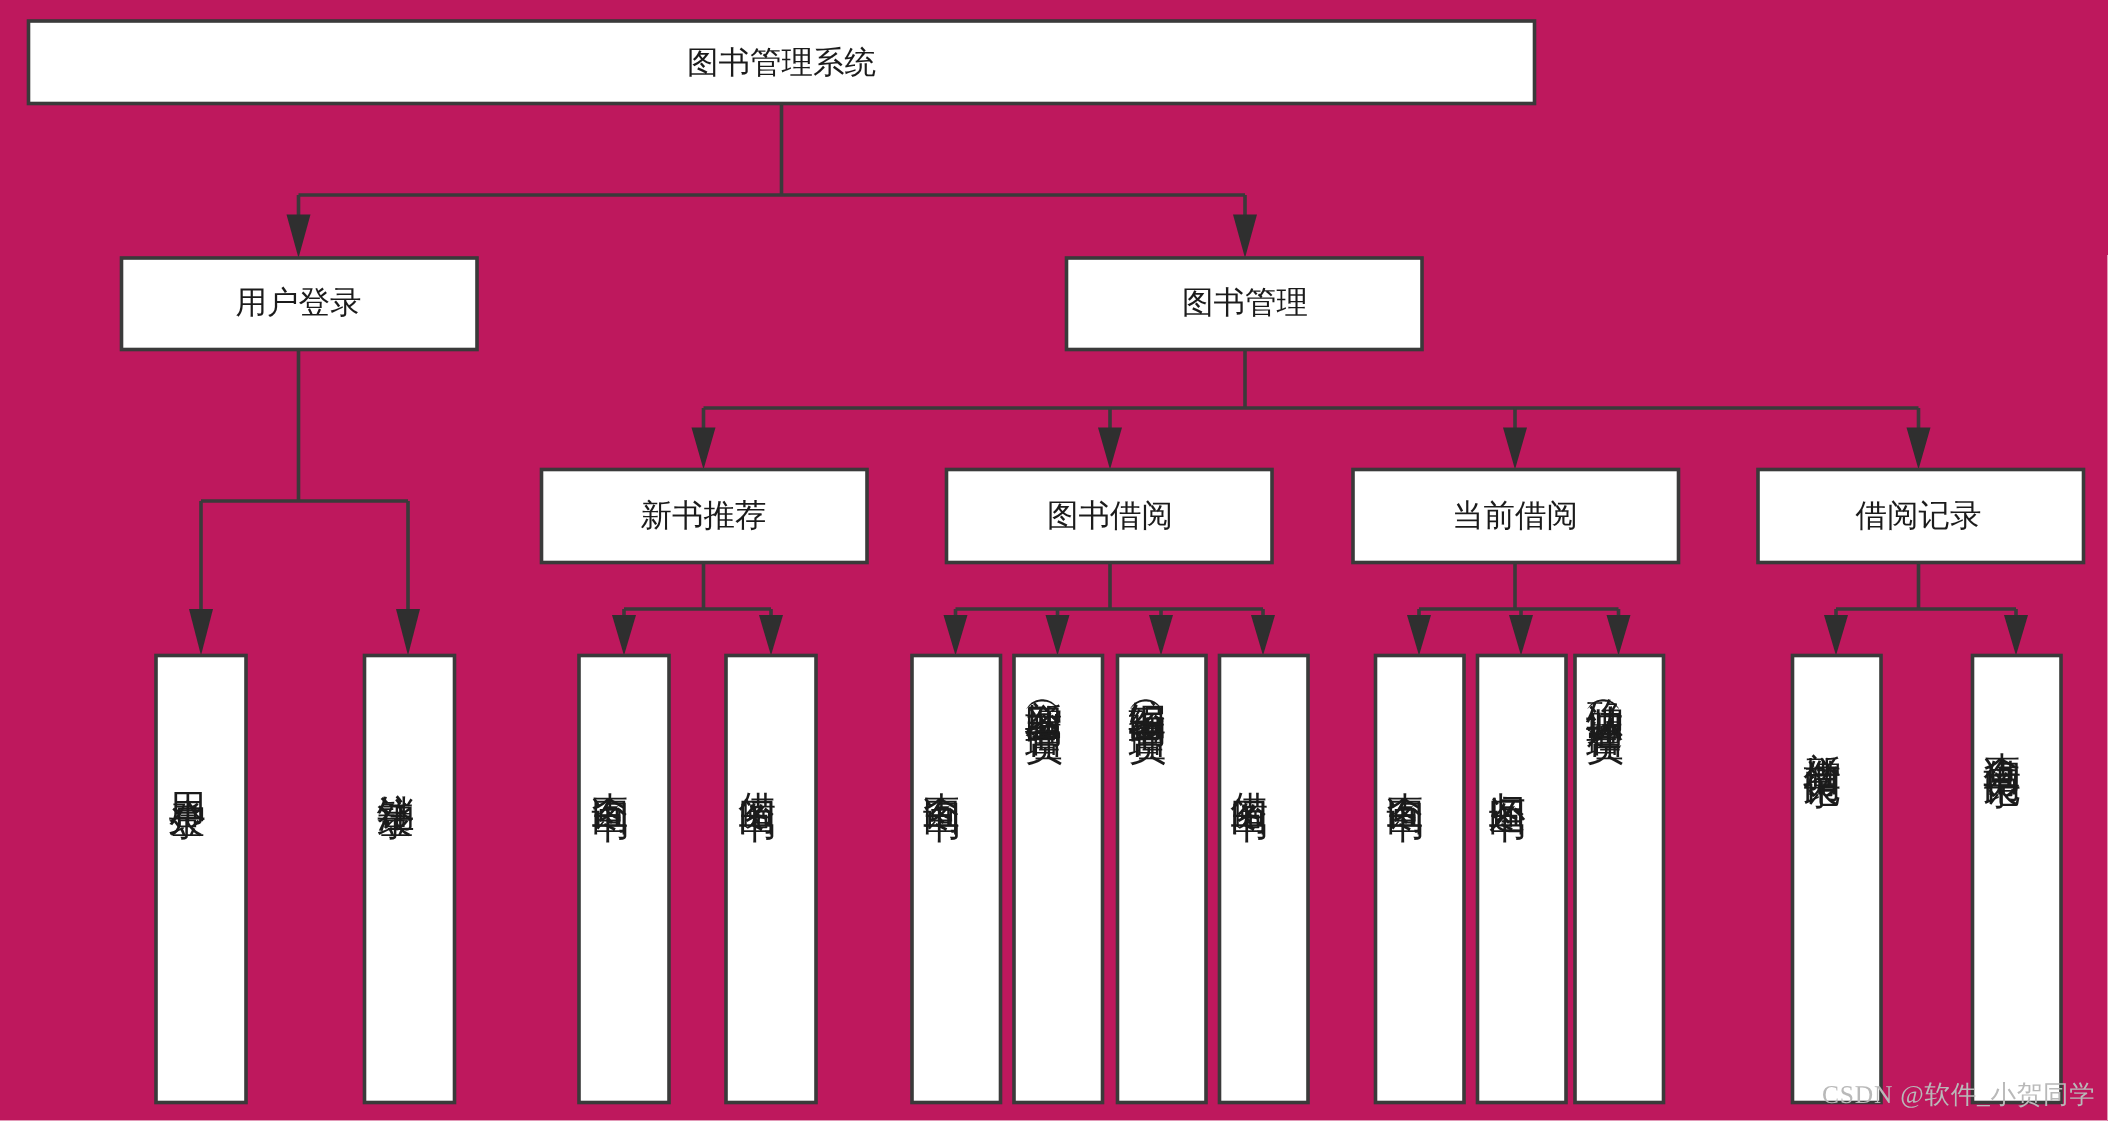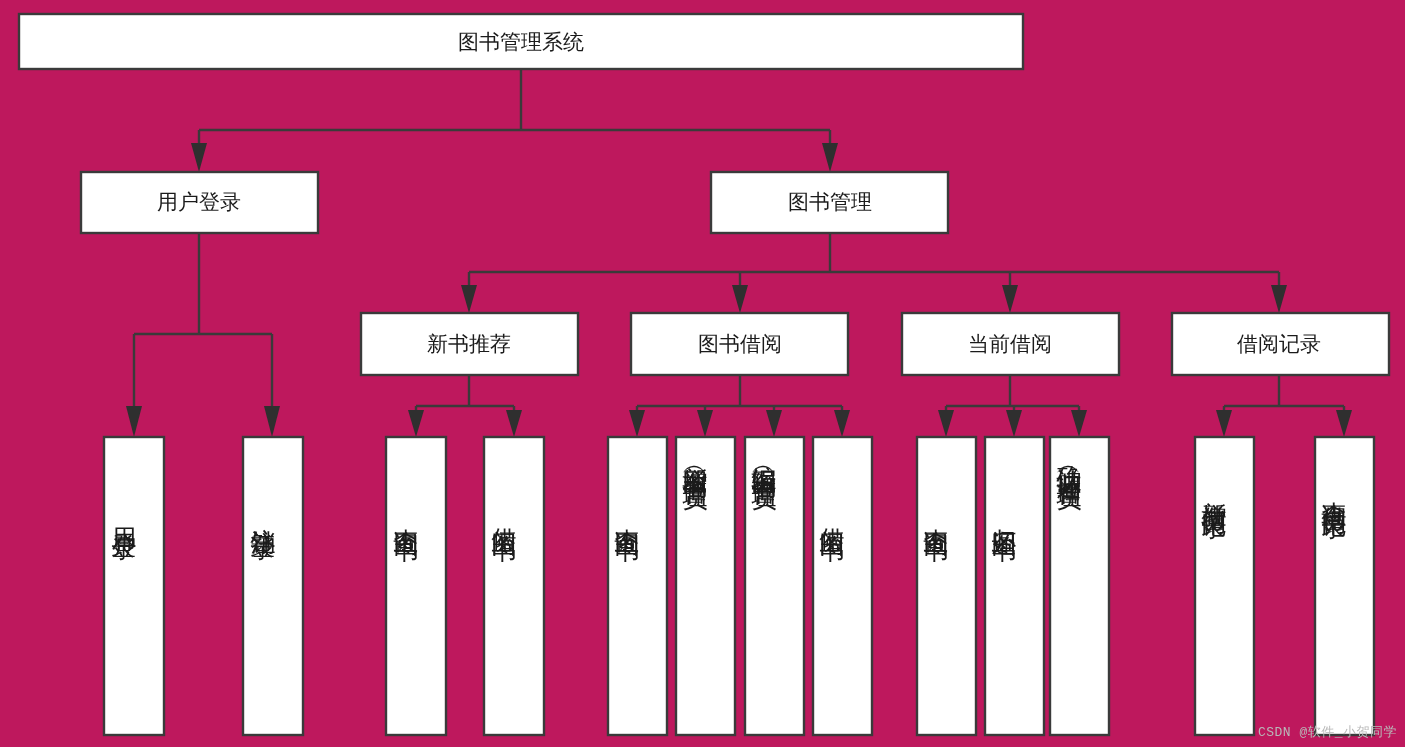--- a/index.html
+++ b/index.html
@@ -53,22 +53,22 @@
     writing-mode: vertical-rl;
     text-orientation: upright;
     letter-spacing: 3px;
     dominant-baseline: hanging;
     text-anchor: start;
   }
   .watermark {
     position: absolute;
     right: 8px;
     bottom: 6px;
-    font-family: Liberation Mono, monospace;
-    font-size: 13px;
+    font-family: Liberation Serif, serif;
+    font-size: 17px;
     color: #b9b9b9;
     letter-spacing: 0.5px;
     white-space: nowrap;
     pointer-events: none;
   }
 </style>
 </head>
 <body>
 
 <div id="diagram-root">

